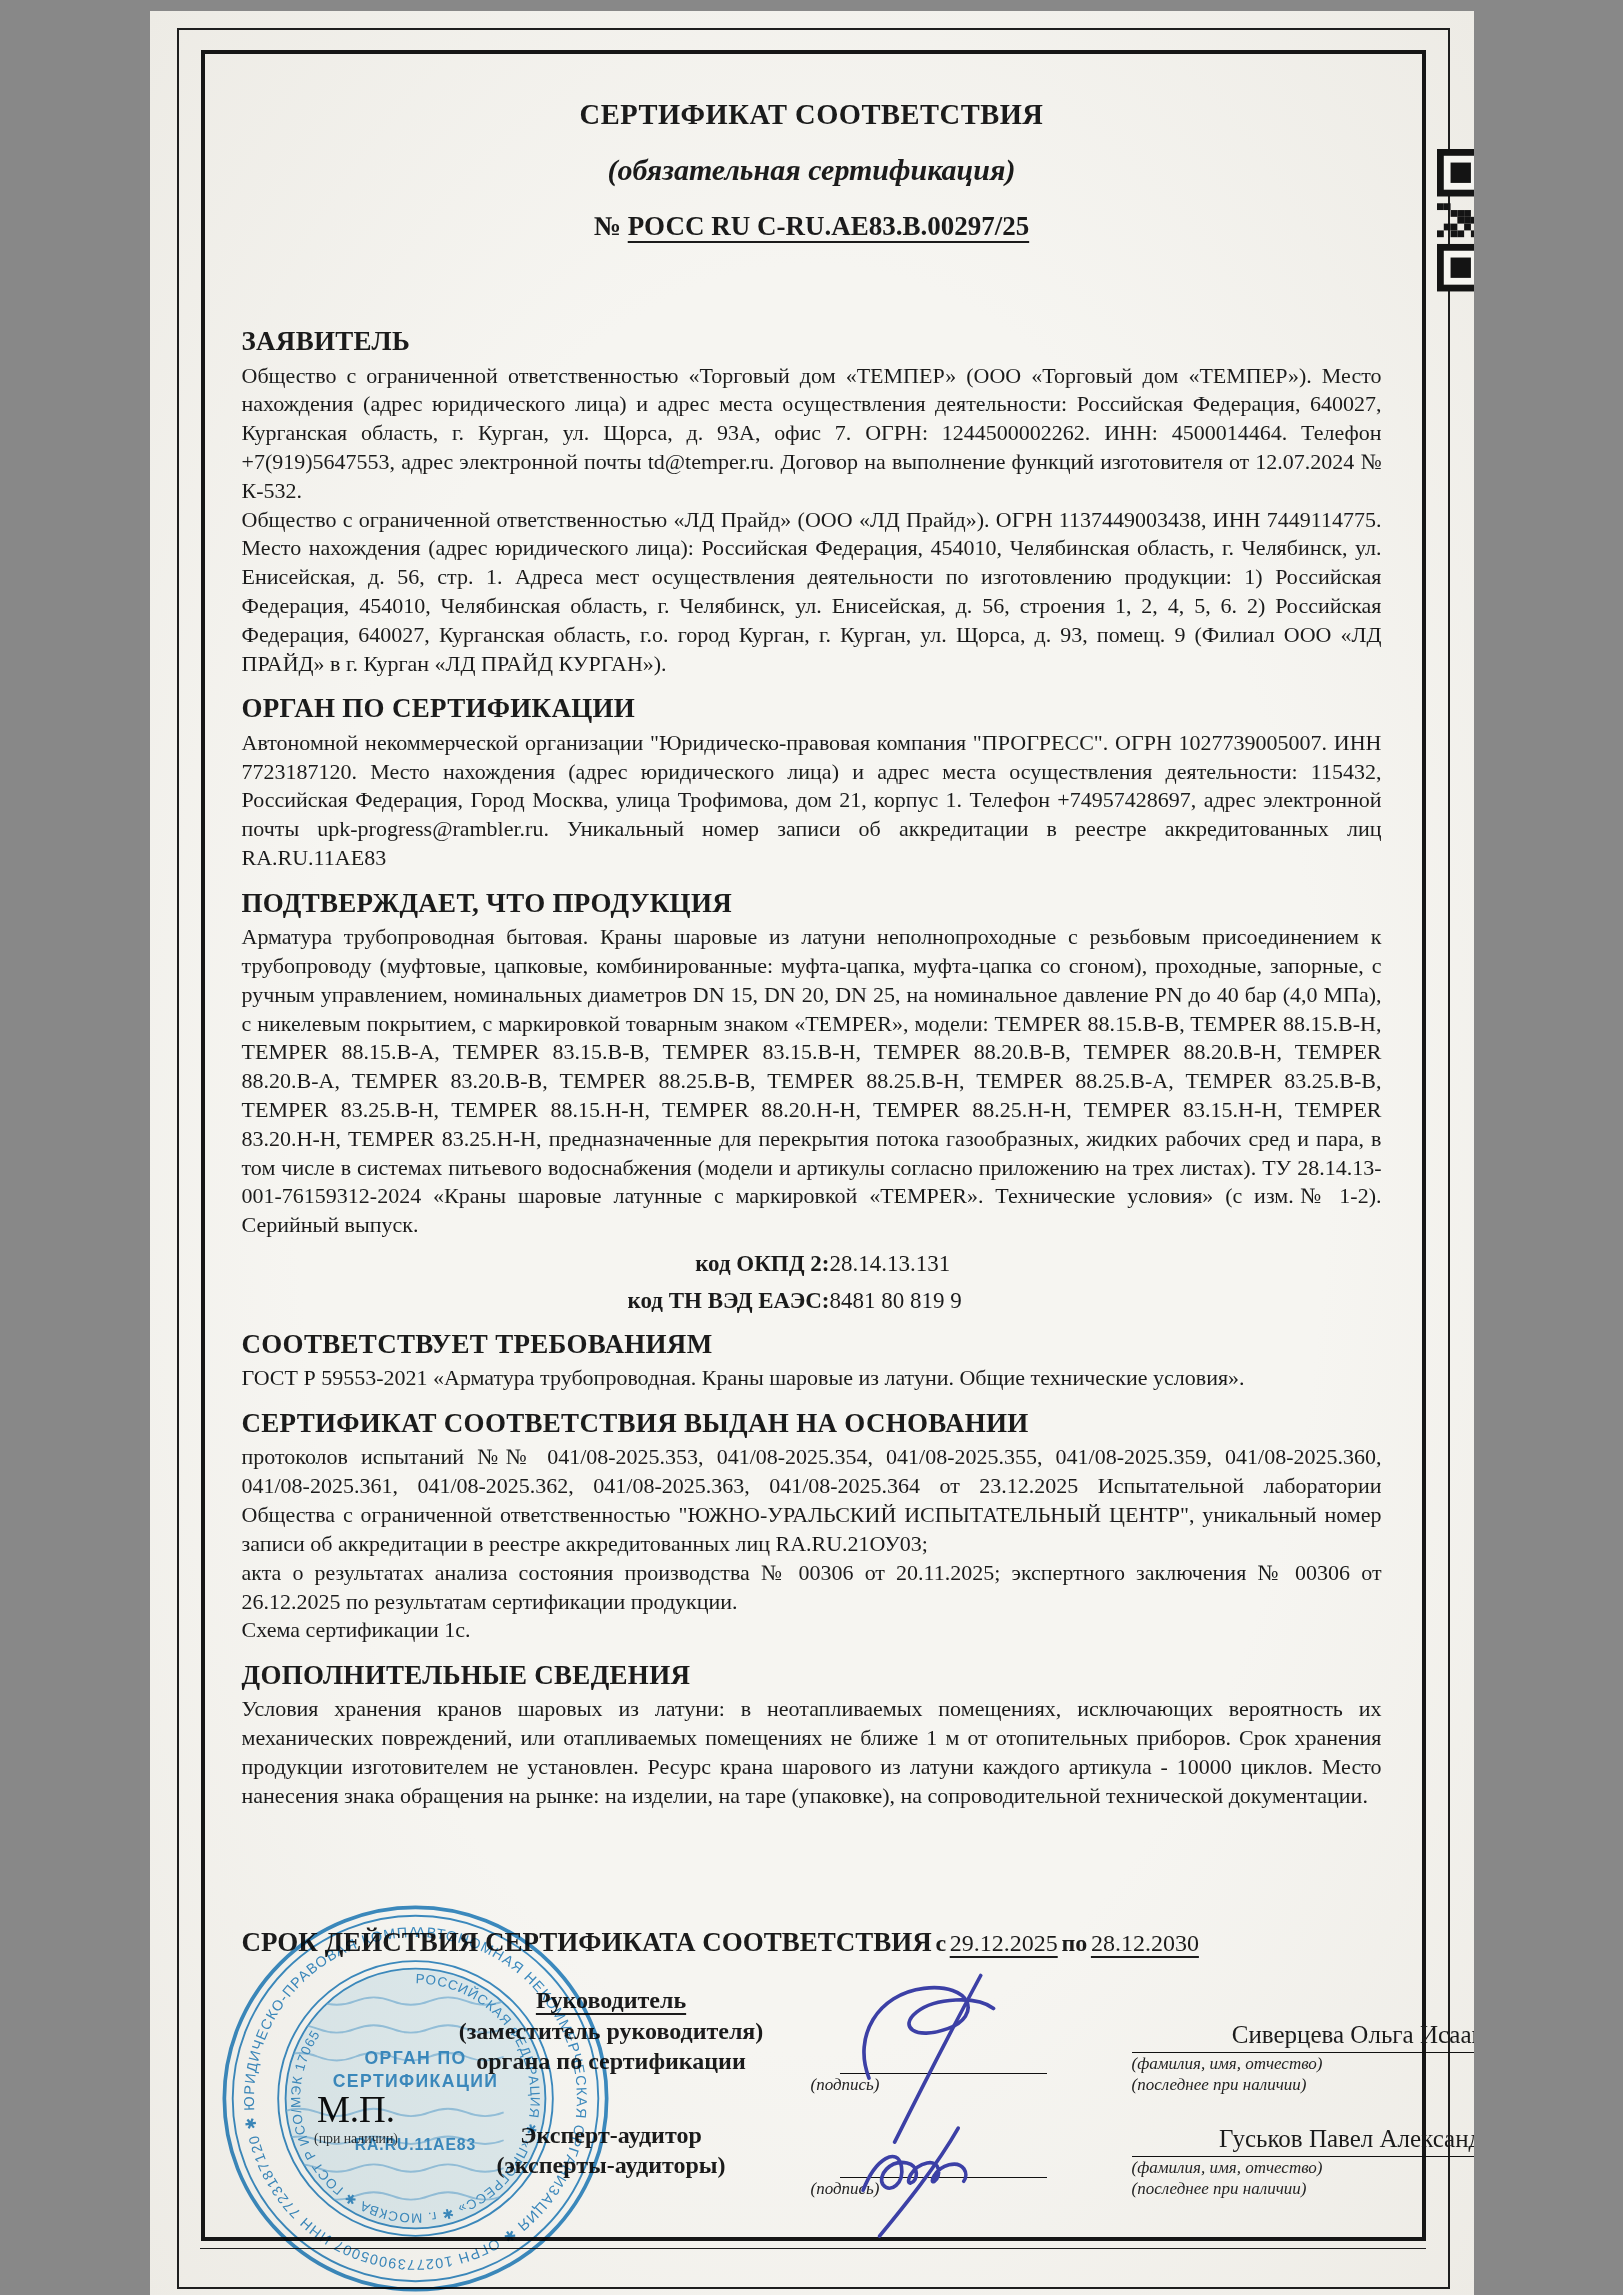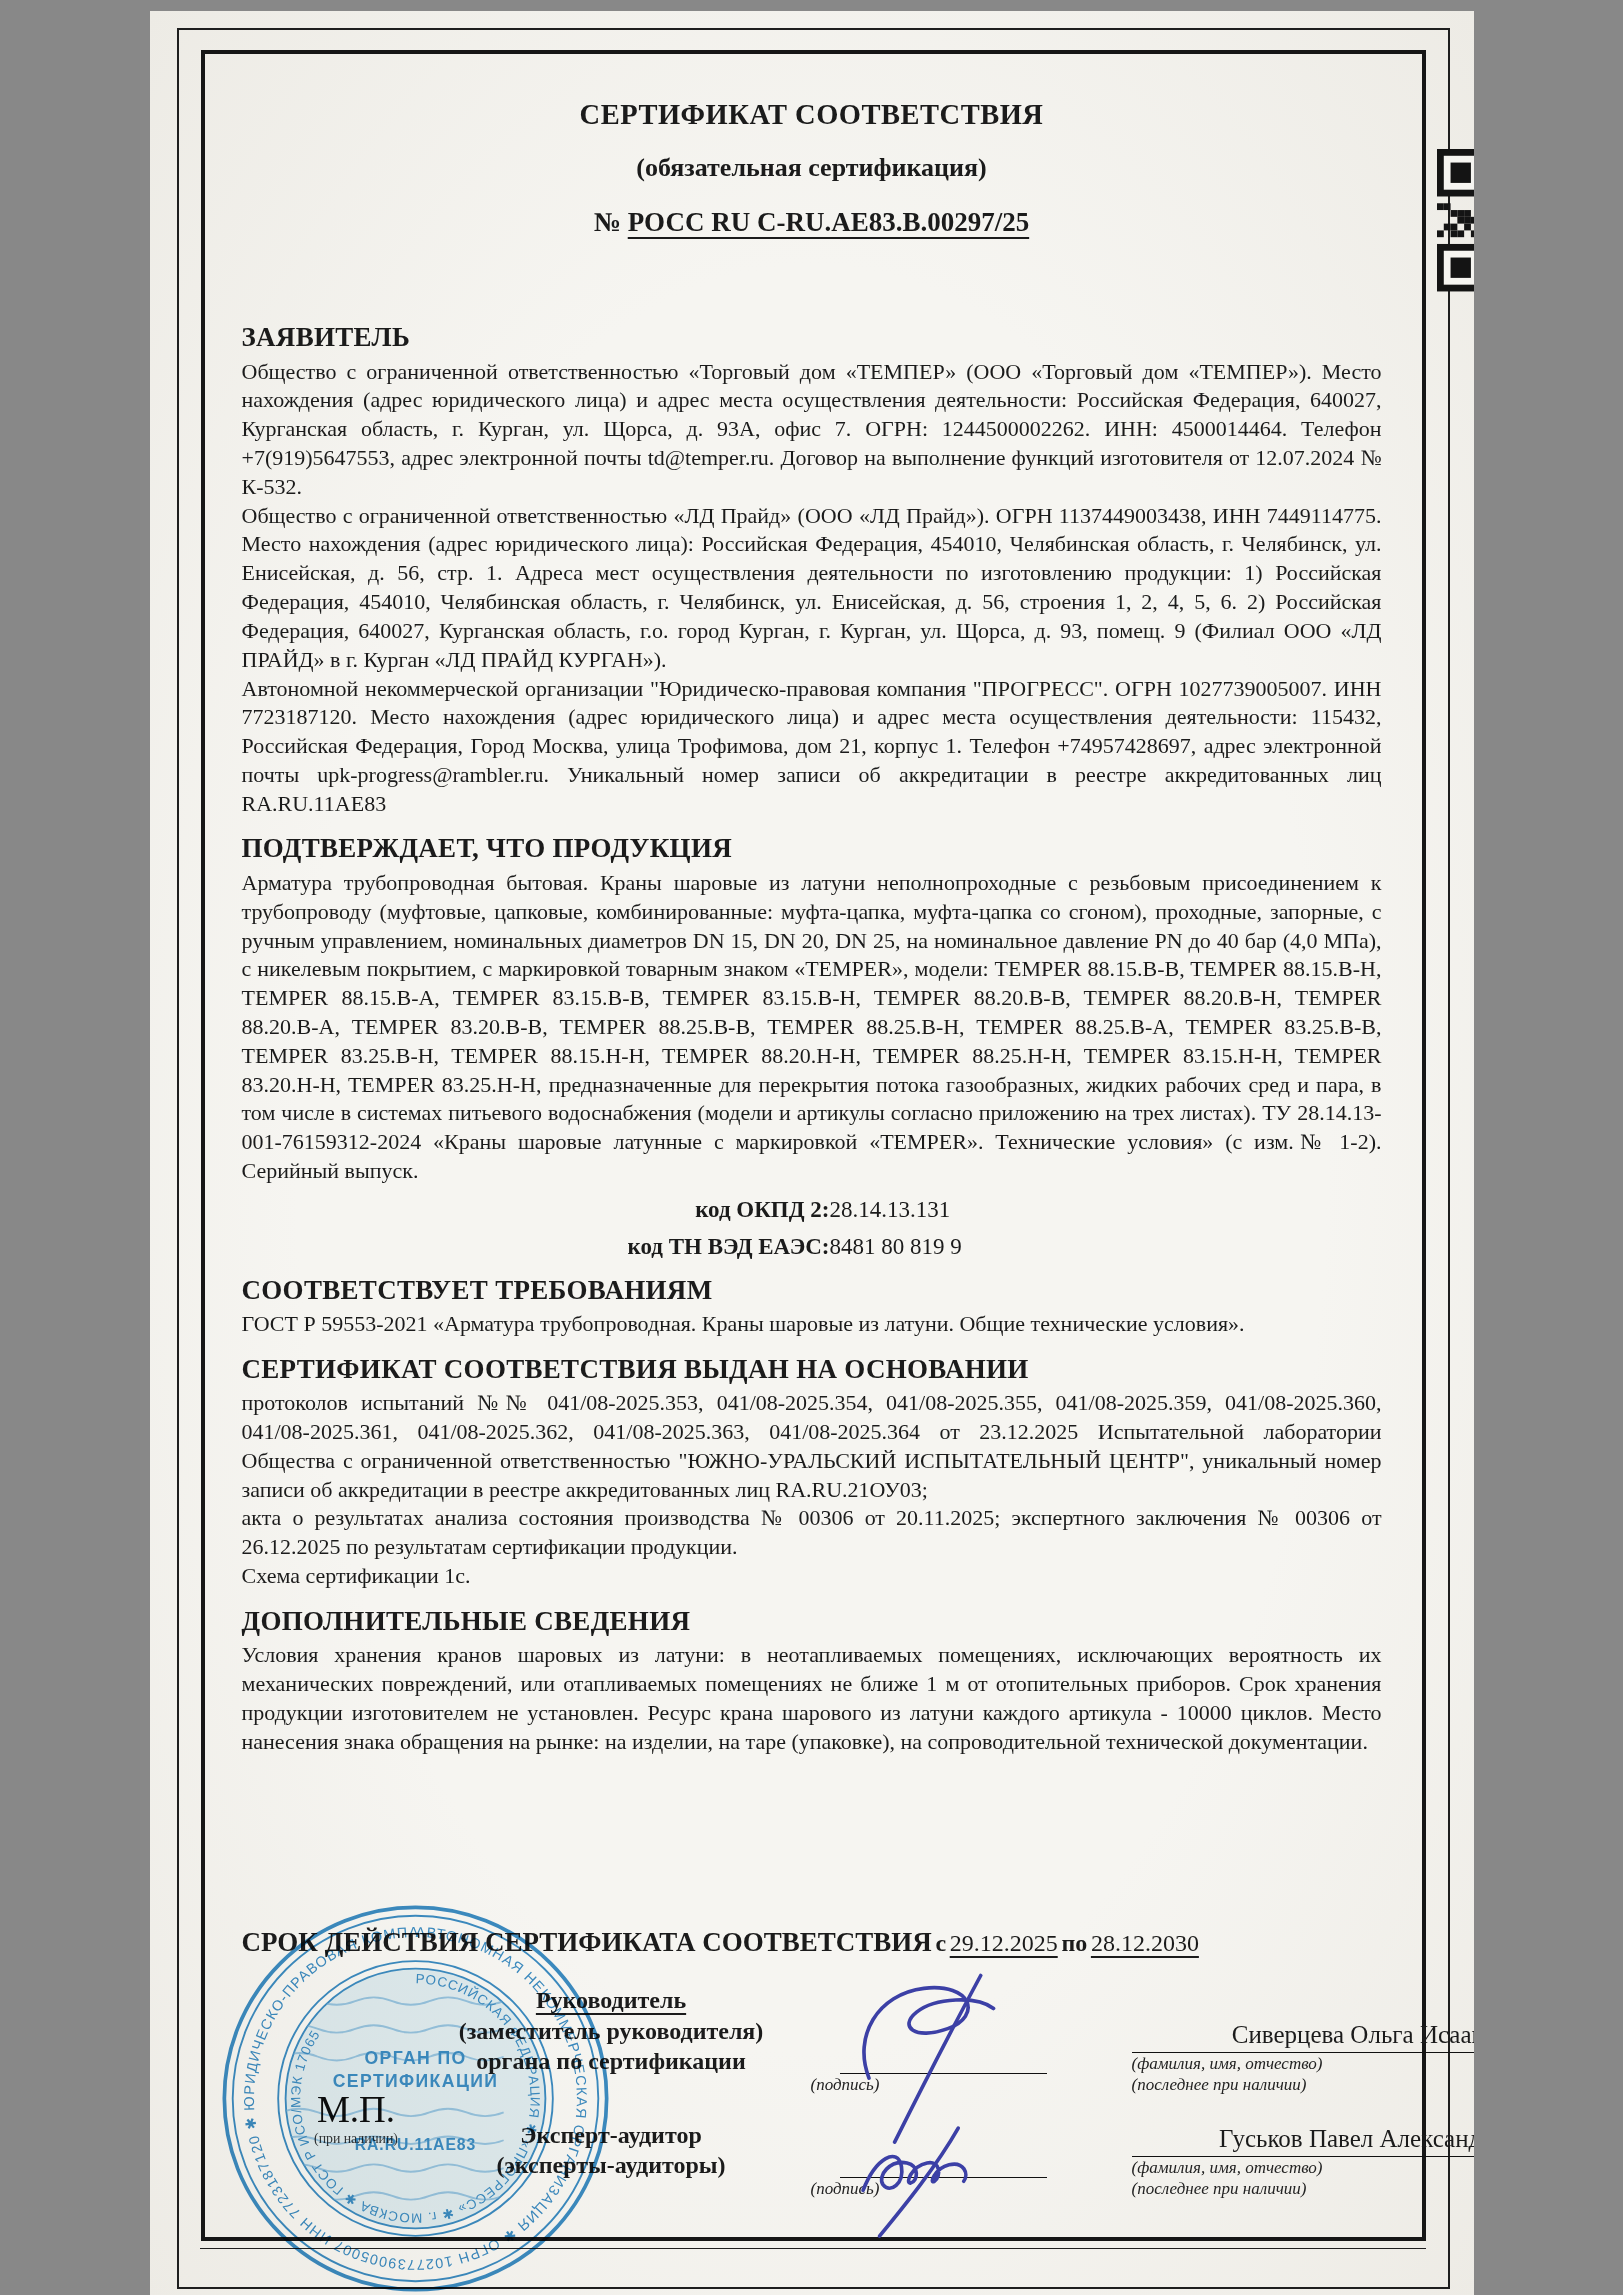--- a/index.html
+++ b/index.html
@@ -11,21 +11,21 @@
     color:#1b1b1b; overflow:hidden;
   }
   .outer-frame { position:absolute; left:27.5px; top:16.5px; right:24px; bottom:18.4px; border:2.8px solid #1e1e1e; }
   .inner-frame { position:absolute; left:51px; top:39px; right:48px; bottom:66px; border:4.6px solid #161616; }
   .inner-frame::after { content:''; position:absolute; left:-4.6px; right:-4.6px; bottom:-12px; border-top:1.8px solid #1e1e1e; }
 
   .content { position:absolute; left:92px; right:92px; top:88px; }
 
   .doc-header { text-align:center; }
   .doc-title { font-size:28.5px; font-weight:bold; letter-spacing:0.5px; }
-  .doc-subtitle { font-size:26px; font-weight:bold; margin-top:22px; }
+  .doc-subtitle { font-size:30px; font-weight:bold; margin-top:22px;font-style:italic; }
   .doc-number { font-size:27px; font-weight:bold; margin-top:24px; }
   .doc-number .num { text-decoration:underline; text-underline-offset:5.5px; }
 
   .flow { margin-top:84px; }
   h2.sec { font-size:27px; font-weight:bold; letter-spacing:0.3px; margin:14.7px 0 4.6px 0; }
   h2.first { margin-top:0; }
   p.body { font-size:22px; line-height:1.31; text-align:justify; }
 
   .code-row { display:flex; font-size:23px; margin-top:11px; }
   .code-label { font-weight:bold; margin-left:239px; width:349px;text-align:right; }
@@ -210,20 +210,21 @@
         <span class="num">РОСС RU C-RU.АЕ83.В.00297/25</span>
       </div>
     </div>
 
     <div class="flow">
       <h2 class="sec first">ЗАЯВИТЕЛЬ</h2>
       <p class="body">Общество с ограниченной ответственностью «Торговый дом «ТЕМПЕР» (ООО «Торговый дом «ТЕМПЕР»). Место нахождения (адрес юридического лица) и адрес места осуществления деятельности: Российская Федерация, 640027, Курганская область, г. Курган, ул. Щорса, д. 93А, офис 7. ОГРН: 1244500002262. ИНН: 4500014464. Телефон +7(919)5647553, адрес электронной почты td@temper.ru. Договор на выполнение функций изготовителя от 12.07.2024 № К-532.</p>
 
       <p class="body">Общество с ограниченной ответственностью «ЛД Прайд» (ООО «ЛД Прайд»). ОГРН 1137449003438, ИНН 7449114775. Место нахождения (адрес юридического лица): Российская Федерация, 454010, Челябинская область, г. Челябинск, ул. Енисейская, д. 56, стр. 1. Адреса мест осуществления деятельности по изготовлению продукции: 1) Российская Федерация, 454010, Челябинская область, г. Челябинск, ул. Енисейская, д. 56, строения 1, 2, 4, 5, 6. 2) Российская Федерация, 640027, Курганская область, г.о. город Курган, г. Курган, ул. Щорса, д. 93, помещ. 9 (Филиал ООО «ЛД ПРАЙД» в г. Курган «ЛД ПРАЙД КУРГАН»).</p>
 
+      <h2 class="sec">ОРГАН ПО СЕРТИФИКАЦИИ</h2>
       <p class="body">Автономной некоммерческой организации "Юридическо-правовая компания "ПРОГРЕСС". ОГРН 1027739005007. ИНН 7723187120. Место нахождения (адрес юридического лица) и адрес места осуществления деятельности: 115432, Российская Федерация, Город Москва, улица Трофимова, дом 21, корпус 1. Телефон +74957428697, адрес электронной почты upk-progress@rambler.ru. Уникальный номер записи об аккредитации в реестре аккредитованных лиц RA.RU.11АЕ83</p>
 
       <h2 class="sec">ПОДТВЕРЖДАЕТ, ЧТО ПРОДУКЦИЯ</h2>
       <p class="body">Арматура трубопроводная бытовая. Краны шаровые из латуни неполнопроходные с резьбовым присоединением к трубопроводу (муфтовые, цапковые, комбинированные: муфта-цапка, муфта-цапка со сгоном), проходные, запорные, с ручным управлением, номинальных диаметров DN 15, DN 20, DN 25, на номинальное давление PN до 40 бар (4,0 МПа), с никелевым покрытием, с маркировкой товарным знаком «TEMPER», модели: TEMPER 88.15.B-B, TEMPER 88.15.B-H, TEMPER 88.15.B-A, TEMPER 83.15.B-B, TEMPER 83.15.B-H, TEMPER 88.20.B-B, TEMPER 88.20.B-H, TEMPER 88.20.B-A, TEMPER 83.20.B-B, TEMPER 88.25.B-B, TEMPER 88.25.B-H, TEMPER 88.25.B-A, TEMPER 83.25.B-B, TEMPER 83.25.B-H, TEMPER 88.15.H-H, TEMPER 88.20.H-H, TEMPER 88.25.H-H, TEMPER 83.15.H-H, TEMPER 83.20.H-H, TEMPER 83.25.H-H, предназначенные для перекрытия потока газообразных, жидких рабочих сред и пара, в том числе в системах питьевого водоснабжения (модели и артикулы согласно приложению на трех листах). ТУ 28.14.13-001-76159312-2024 «Краны шаровые латунные с маркировкой «TEMPER». Технические условия» (с изм.№ 1-2). Серийный выпуск.</p>
 
       <div class="code-row">
         <span class="code-label">код ОКПД 2:</span>
         <span class="code-value">28.14.13.131</span>
       </div>
       <div class="code-row">

